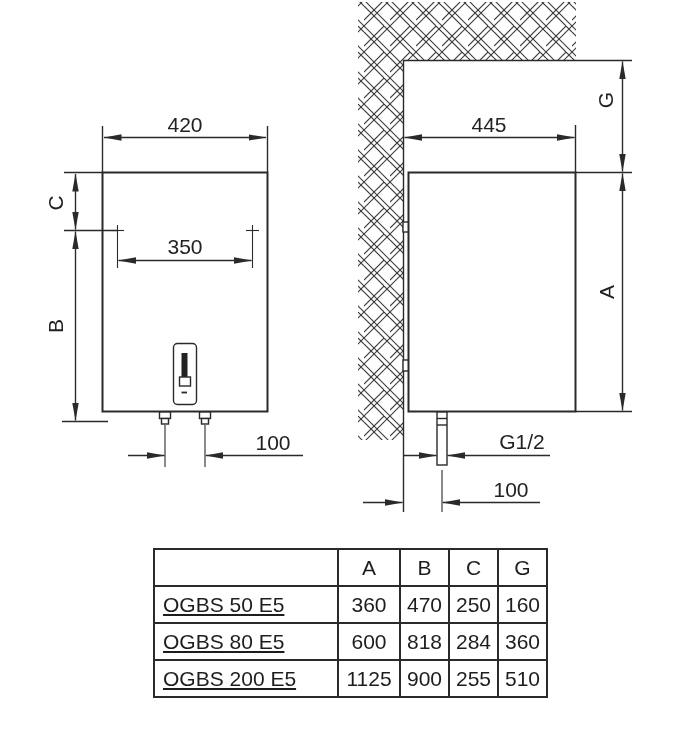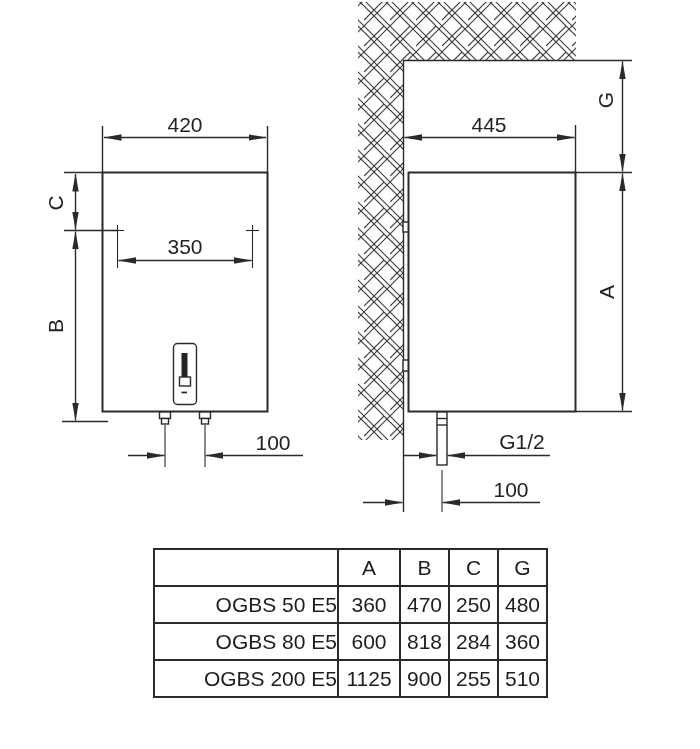--- a/index.html
+++ b/index.html
@@ -36,22 +36,23 @@
     color: #1d1d1d;
   }
   table.spec td {
     border: 2px solid #2a2a2a;
     height: 35px;
     padding: 0;
     white-space: nowrap;
     overflow: hidden;
   }
   table.spec td.model {
-    text-align: right;
+    text-align: left;
     padding-left: 8px;
+    text-decoration: underline;
   }
   table.spec td.num {
     text-align: center;
   }
 </style>
 </head>
 <body>
 
 <div class="stage">
 
@@ -200,21 +201,21 @@
         <td class="num">A</td>
         <td class="num">B</td>
         <td class="num">C</td>
         <td class="num">G</td>
       </tr>
       <tr>
         <td class="model">OGBS 50 E5</td>
         <td class="num">360</td>
         <td class="num">470</td>
         <td class="num">250</td>
-        <td class="num">480</td>
+        <td class="num">160</td>
       </tr>
       <tr>
         <td class="model">OGBS 80 E5</td>
         <td class="num">600</td>
         <td class="num">818</td>
         <td class="num">284</td>
         <td class="num">360</td>
       </tr>
       <tr>
         <td class="model">OGBS 200 E5</td>

